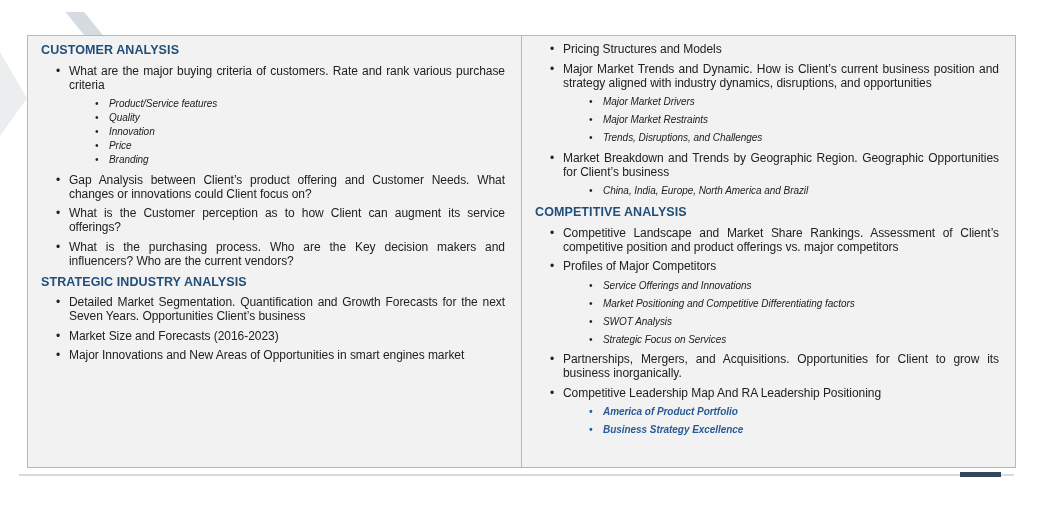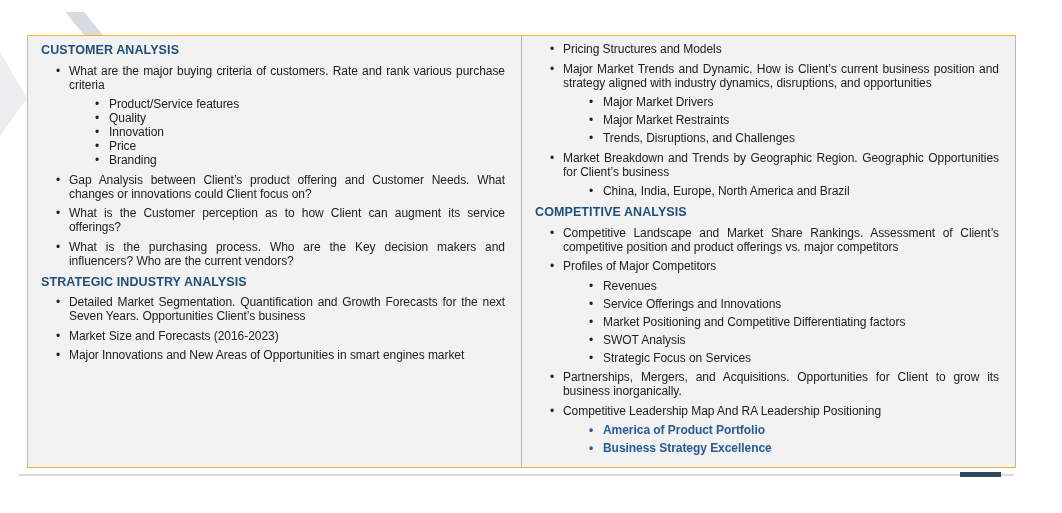--- a/index.html
+++ b/index.html
@@ -83,24 +83,25 @@
     content: "\2022";
     position: absolute;
     left: 15px;
     top: 0;
     color: #212121;
   }
   .b2 {
     position: relative;
     padding-left: 68px;
     margin: 0;
-    font-size: 12px;
+    font-size: 10px;
     line-height: 14px;
     color: #212121;
     letter-spacing: -0.05px;
+    font-style: italic;
   }
   .b2::before {
     content: "\2022";
     position: absolute;
     left: 54px;
     top: 0;
     color: #212121;
   }
   .col-right .b2 {
     margin: 4px 0;
@@ -161,21 +162,20 @@
     <div class="b1">Pricing Structures and Models</div>
     <div class="b1">Major Market Trends and Dynamic. How is Client’s current business position and strategy aligned with industry dynamics, disruptions, and opportunities</div>
     <div class="b2">Major Market Drivers</div>
     <div class="b2">Major Market Restraints</div>
     <div class="b2">Trends, Disruptions, and Challenges</div>
     <div class="b1">Market Breakdown and Trends by Geographic Region. Geographic Opportunities for Client’s business</div>
     <div class="b2">China, India, Europe, North America and Brazil</div>
     <div class="sec-h">COMPETITIVE ANALYSIS</div>
     <div class="b1">Competitive Landscape and Market Share Rankings. Assessment of Client’s competitive position and product offerings vs. major competitors</div>
     <div class="b1">Profiles of Major Competitors</div>
-    <div class="b2">Revenues</div>
     <div class="b2">Service Offerings and Innovations</div>
     <div class="b2">Market Positioning and Competitive Differentiating factors</div>
     <div class="b2">SWOT Analysis</div>
     <div class="b2">Strategic Focus on Services</div>
     <div class="b1">Partnerships, Mergers, and Acquisitions. Opportunities for Client to grow its business inorganically.</div>
     <div class="b1">Competitive Leadership Map And RA Leadership Positioning</div>
     <div class="b2 blue">America of Product Portfolio</div>
     <div class="b2 blue">Business Strategy Excellence</div>
   </div>
 

